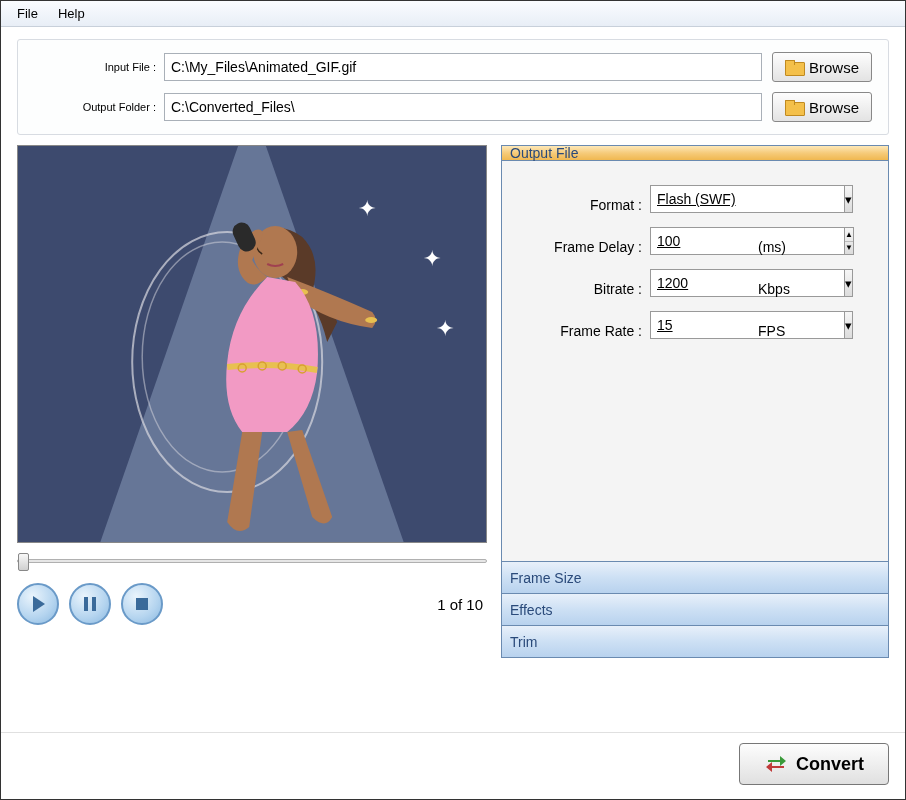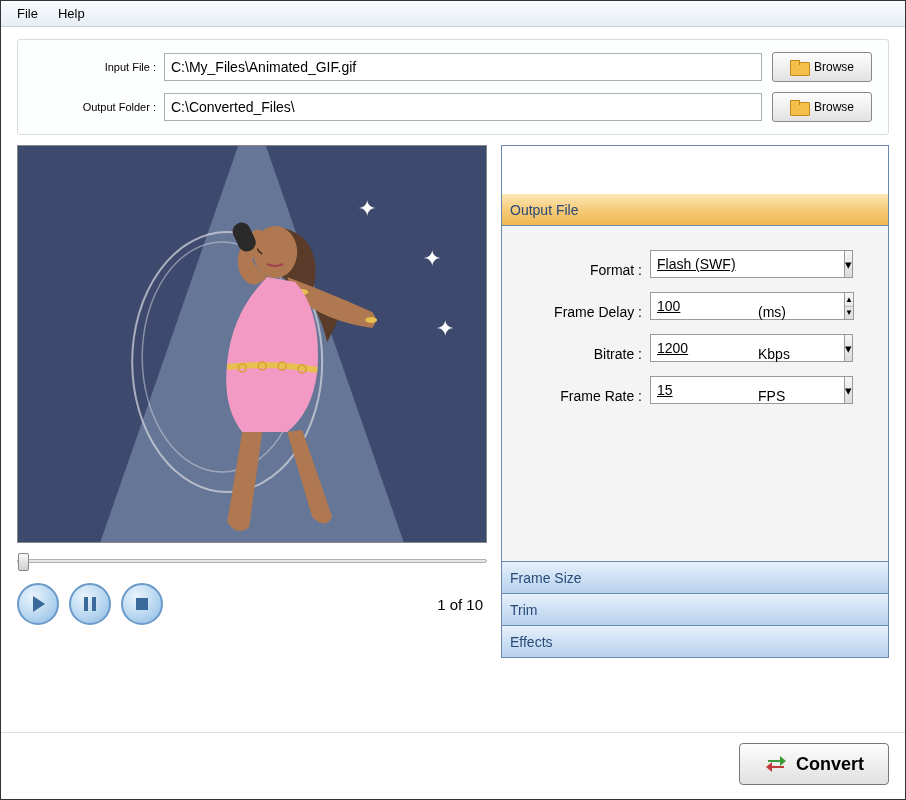--- a/index.html
+++ b/index.html
@@ -97,21 +97,21 @@
   width: 100px;
   height: 30px;
   background: linear-gradient(to bottom, #fdfdfd, #e3e3e3);
   border: 1px solid #888;
   border-radius: 3px;
   display: flex;
   align-items: center;
   justify-content: center;
   gap: 6px;
   cursor: pointer;
-  font-size: 12px;
+  font-size: 15px;
 }
 .folder-icon {
   width: 18px; height: 14px;
   position: relative;
 }
 .folder-icon::before {
   content: '';
   position: absolute;
   left: 0; top: 2px;
   width: 18px; height: 12px;
@@ -210,30 +210,29 @@
   display: flex;
   flex-direction: column;
 }
 .accordion {
   border: 1px solid #6a8ab0;
   display: flex;
   flex-direction: column;
   height: 513px;
 }
 .acc-header {
-  height: 32px;
+  height: 15px;
   background: linear-gradient(to bottom, #fde8b8, #f6cb7a 50%, #f0b850);
   border-bottom: 1px solid #6a8ab0;
   padding: 0 8px;
   display: flex;
   align-items: center;
   color: #2a4a7a;
   font-size: 14px;
   cursor: pointer;
-  margin-top: 48px;
 }
 .acc-body {
   flex: 1;
   background: #f4f4f4;
   padding: 24px 18px;
 }
 .acc-collapsed {
   height: 32px;
   background: linear-gradient(to bottom, #e8f0fa, #cde0f4 50%, #b8d2ee);
   border-top: 1px solid #6a8ab0;
@@ -435,22 +434,22 @@
             <div class="setting-row">
               <div class="setting-label">Frame Rate :</div>
               <div class="setting-ctrl" style="width:100px">
                 <input class="setting-input" value="15" style="">
                 <div class="dd-btn">▾</div>
               </div>
               <div class="setting-unit">FPS</div>
             </div>
           </div>
           <div class="acc-collapsed">Frame Size</div>
+          <div class="acc-collapsed" style="border-bottom:none">Effects</div>
           <div class="acc-collapsed">Trim</div>
-          <div class="acc-collapsed" style="border-bottom:none">Effects</div>
         </div>
       </div>
     </div>
   </div>
 
   <div class="footer">
     <div class="convert-btn">
       <span class="convert-icon">
         <svg width="24" height="20">
           <path d="M4 6 L16 6 L16 2 L22 7 L16 12 L16 8 L4 8 Z" fill="#3a9a3a"></path>

